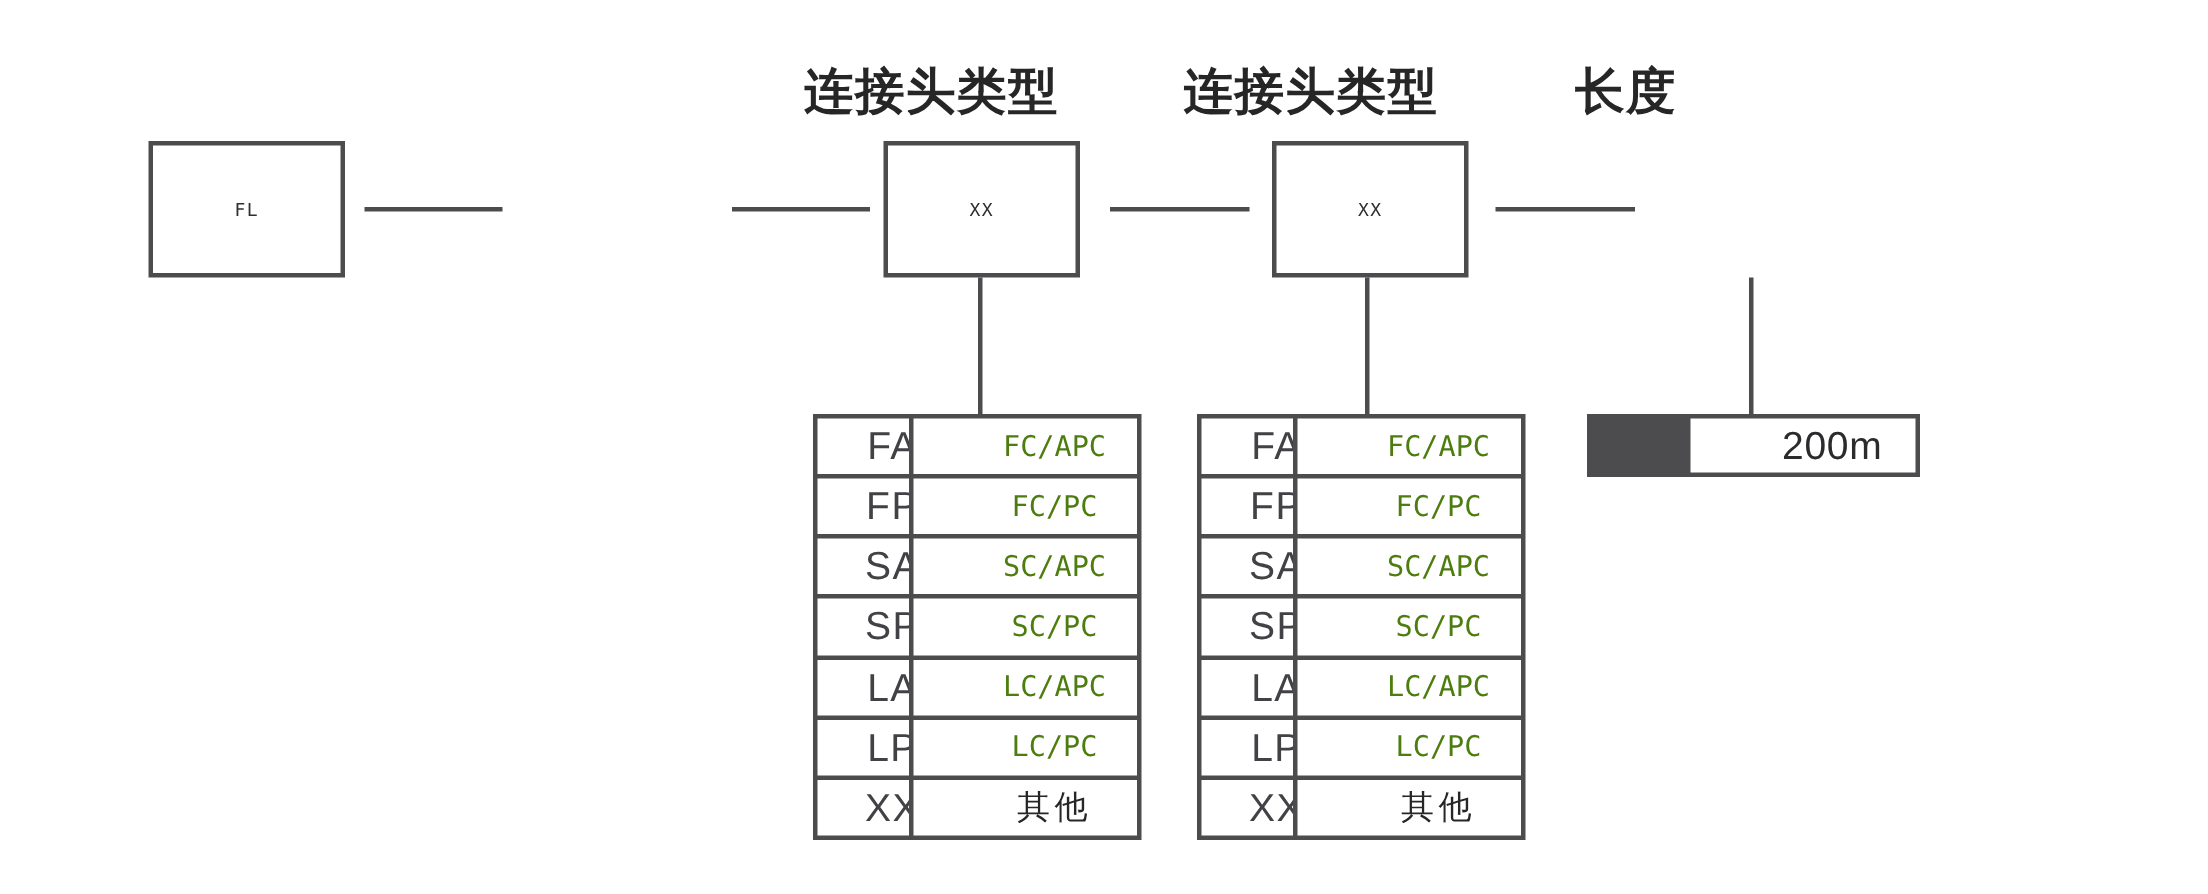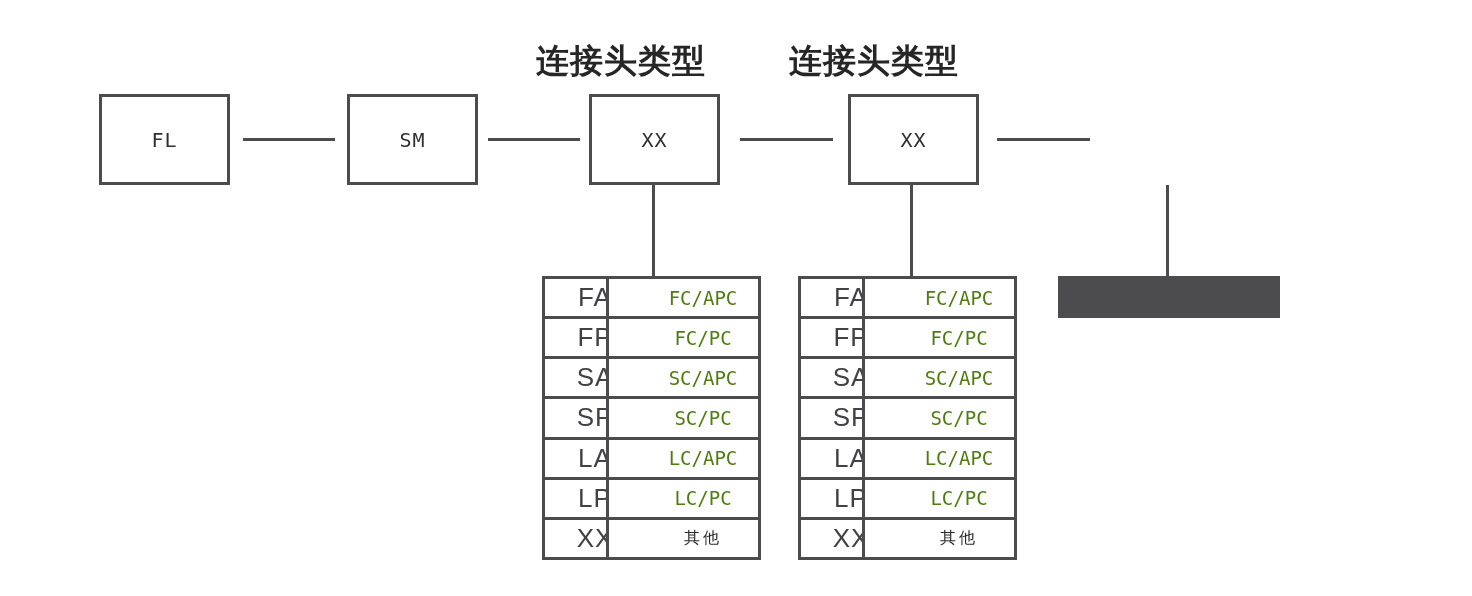--- a/index.html
+++ b/index.html
@@ -36,21 +36,21 @@
     height: 91px;
     border: 3px solid #4c4c4e;
     box-sizing: border-box;
     background: #ffffff;
     display: flex;
     align-items: center;
     justify-content: center;
   }
   .node-label {
     font-family: "DejaVu Sans Mono", monospace;
-    font-size: 20px;
+    font-size: 12px;
     color: #2f2f33;
     letter-spacing: 1px;
   }
   
   .hline {
     position: absolute;
     top: 138px;
     height: 3px;
     background: #4c4c4e;
   }
@@ -103,21 +103,21 @@
     color: #424246;
     letter-spacing: 1px;
   }
   .val {
     font-family: "DejaVu Sans Mono", monospace;
     font-size: 19px;
     color: #4d7c0f;
   }
   .val.cjk {
     font-family: "Liberation Sans", sans-serif;
-    font-size: 16px;
+    font-size: 22px;
     font-weight: 500;
     letter-spacing: 3px;
     color: #262626;
   }
   .len-code {
     font-family: "Liberation Sans", sans-serif;
     font-size: 26px;
     color: #54575e;
     margin-top: 36px;
   }
@@ -129,26 +129,24 @@
     letter-spacing: 0.5px;
   }
 </style>
 </head>
 <body>
 
 <div class="canvas">
 
   <div class="header" style="left:536px;width:230px">连接头类型</div>
   <div class="header" style="left:789px;width:230px">连接头类型</div>
+  <div class="header" style="left:1050px;width:230px">长度</div>
 
   <div class="node" style="left:99px">
     <span class="node-label">FL</span>
-  </div>
-  <div class="node" style="left:347px">
-    <span class="node-label">SM</span>
   </div>
   <div class="node" style="left:589px">
     <span class="node-label">XX</span>
   </div>
   <div class="node" style="left:848px">
     <span class="node-label">XX</span>
   </div>
 
   <div class="hline" style="left:243px;width:92px"></div>
   <div class="hline" style="left:488px;width:92px"></div>
@@ -188,15 +186,16 @@
     <div class="cell code">LA</div>
     <div class="cell val">LC/APC</div>
     <div class="cell code">LP</div>
     <div class="cell val">LC/PC</div>
     <div class="cell code">XX</div>
     <div class="cell val cjk">其他</div>
   </div>
 
   <div class="ltable">
     <div class="cell len-code">200</div>
+    <div class="cell len-val">200m</div>
   </div>
 
 </div>
 
 </body></html>

